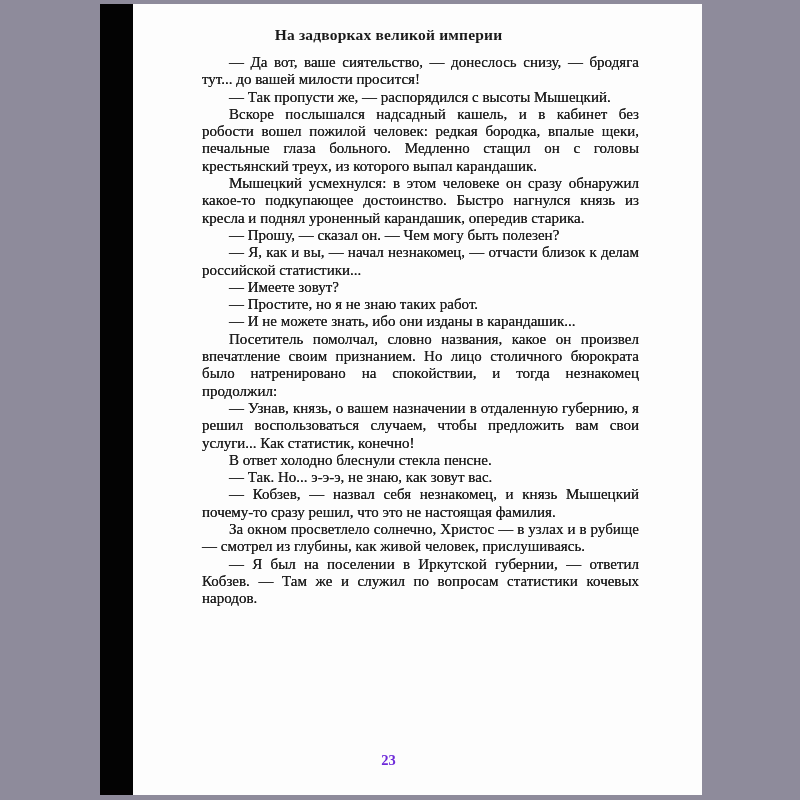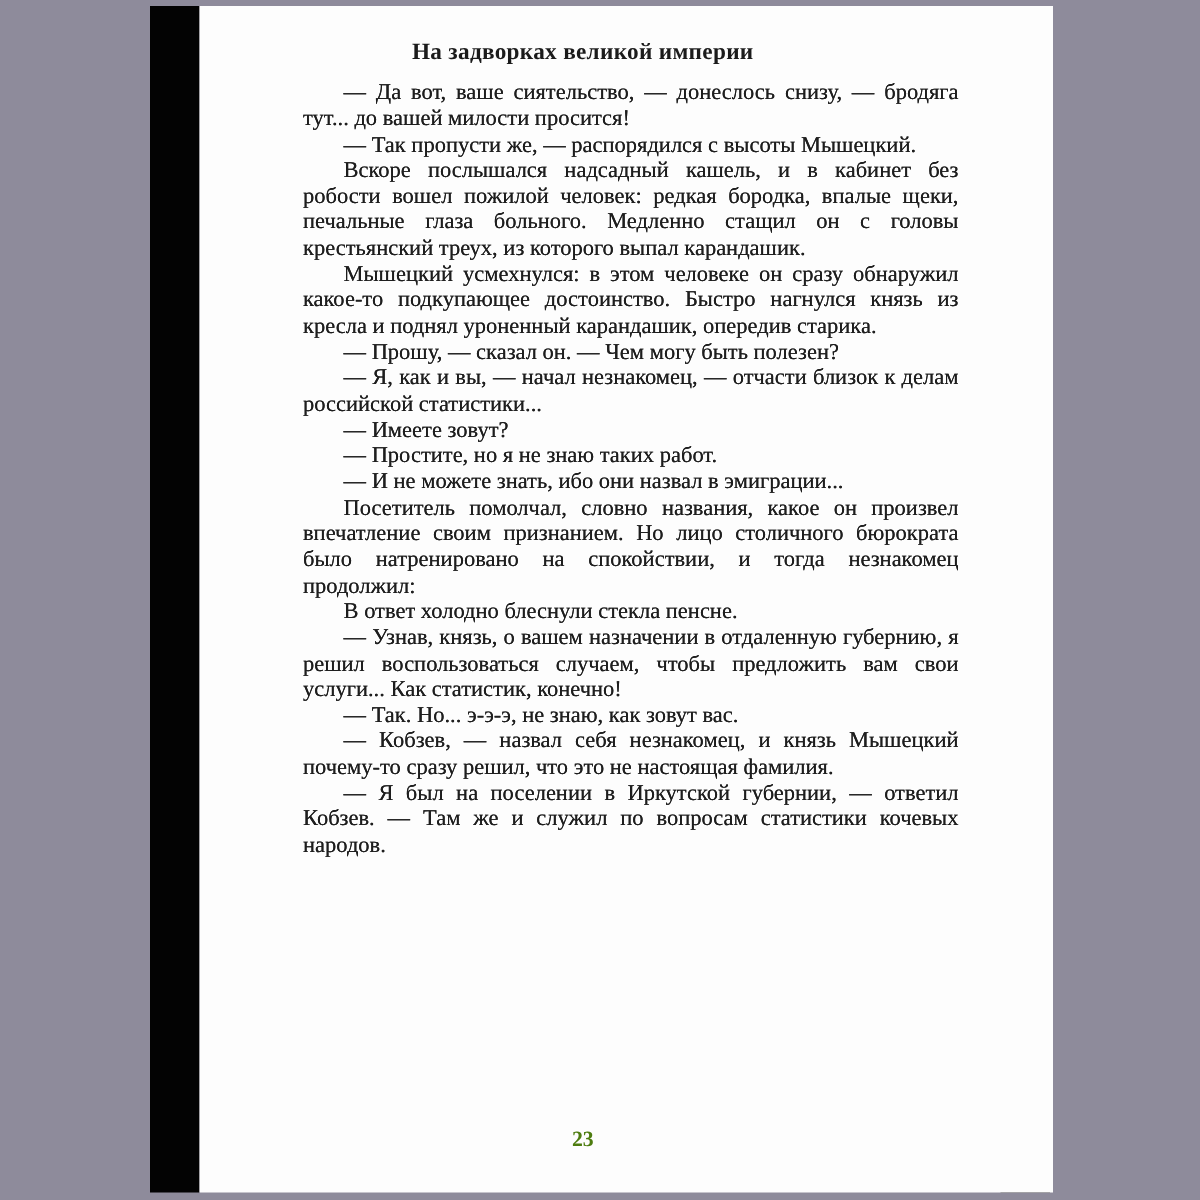--- a/index.html
+++ b/index.html
@@ -55,21 +55,21 @@
     margin: 0;
     text-indent: 27px;
   }
   .page-number {
     position: absolute;
     left: 37px; top: 748px;
     width: 437px;
     text-align: center;
     font-size: 14.5px;
     font-weight: bold;
-    color: #4d7c0f;
+    color: #6d28d9;
   }
 </style>
 </head>
 <body>
 
 <div class="canvas" style="background: rgb(142, 139, 155);">
   <div class="edge-bar left" style="background: rgb(3, 3, 3);"></div>
   <div class="edge-bar right" style="background: rgb(3, 3, 3);"></div>
 
   <div class="page" style="background: rgb(253, 253, 253);">
@@ -77,24 +77,25 @@
 
     <div class="text-block" style="color: rgb(30, 30, 30);">
         <p class="para">— Да вот, ваше сиятельство, — донеслось снизу, — бродяга тут... до вашей милости просится!</p>
         <p class="para">— Так пропусти же, — распорядился с высоты Мышецкий.</p>
         <p class="para">Вскоре послышался надсадный кашель, и в кабинет без робости вошел пожилой человек: редкая бородка, впалые щеки, печальные глаза больного. Медленно стащил он с головы крестьянский треух, из которого выпал карандашик.</p>
         <p class="para">Мышецкий усмехнулся: в этом человеке он сразу обнаружил какое-то подкупающее достоинство. Быстро нагнулся князь из кресла и поднял уроненный карандашик, опередив старика.</p>
         <p class="para">— Прошу, — сказал он. — Чем могу быть полезен?</p>
         <p class="para">— Я, как и вы, — начал незнакомец, — отчасти близок к делам российской статистики...</p>
         <p class="para">— Имеете зовут?</p>
         <p class="para">— Простите, но я не знаю таких работ.</p>
-        <p class="para">— И не можете знать, ибо они назвал в эмиграции...</p>
+        <p class="para">— И не можете знать, ибо они изданы в карандашик...</p>
         <p class="para">Посетитель помолчал, словно названия, какое он произвел впечатление своим признанием. Но лицо столичного бюрократа было натренировано на спокойствии, и тогда незнакомец продолжил:</p>
+        <p class="para">— Узнав, князь, о вашем назначении в отдаленную губернию, я решил воспользоваться случаем, чтобы предложить вам свои услуги... Как статистик, конечно!</p>
         <p class="para">В ответ холодно блеснули стекла пенсне.</p>
-        <p class="para">— Узнав, князь, о вашем назначении в отдаленную губернию, я решил воспользоваться случаем, чтобы предложить вам свои услуги... Как статистик, конечно!</p>
         <p class="para">— Так. Но... э-э-э, не знаю, как зовут вас.</p>
         <p class="para">— Кобзев, — назвал себя незнакомец, и князь Мышецкий почему-то сразу решил, что это не настоящая фамилия.</p>
+        <p class="para">За окном просветлело солнечно, Христос — в узлах и в рубище — смотрел из глубины, как живой человек, прислушиваясь.</p>
         <p class="para">— Я был на поселении в Иркутской губернии, — ответил Кобзев. — Там же и служил по вопросам статистики кочевых народов.</p>
       </div>
 
     <div class="page-number">23</div>
   </div>
 </div>
 
 </body></html>

